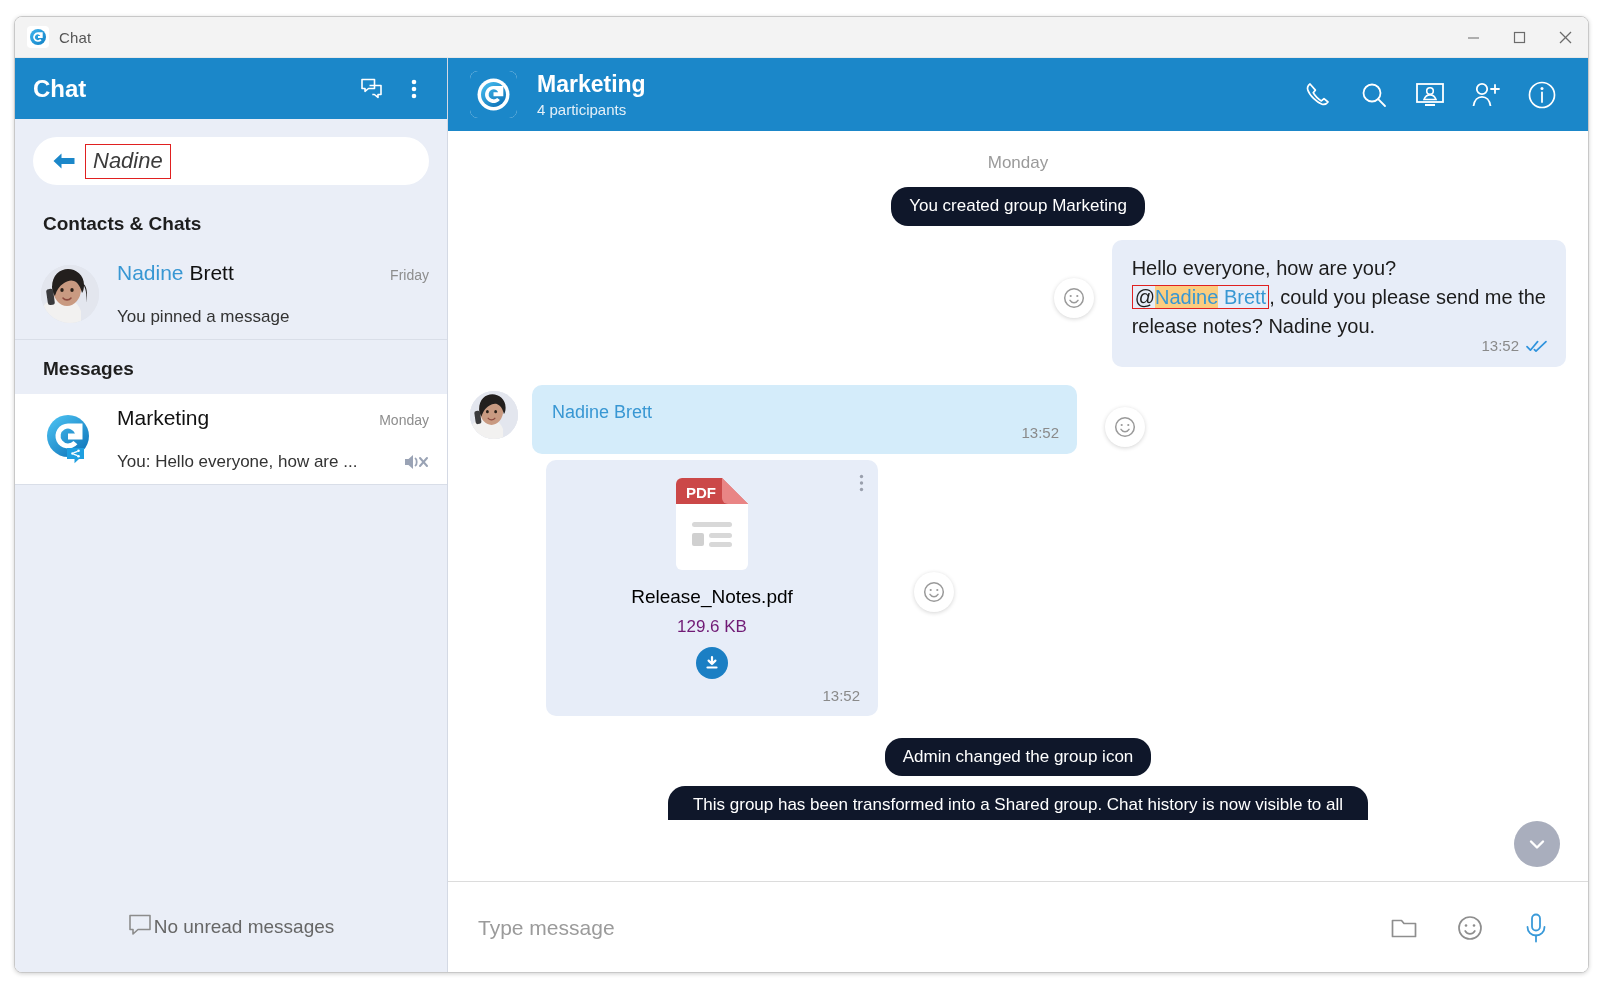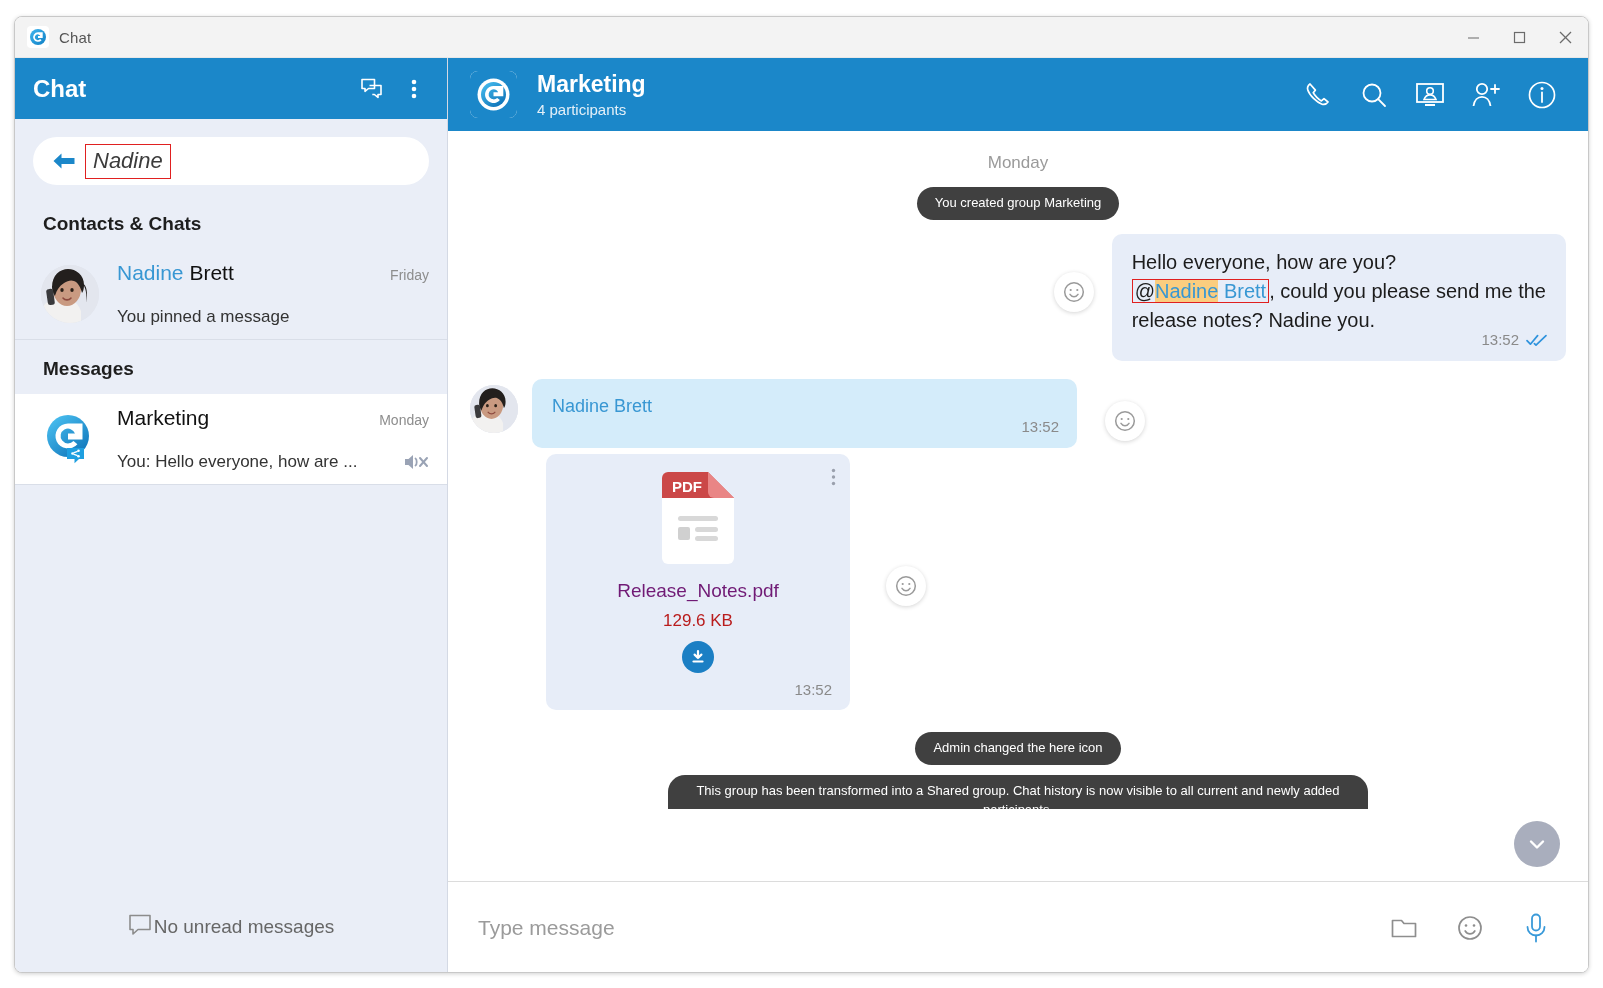--- a/index.html
+++ b/index.html
@@ -241,25 +241,25 @@
 
   .day-sep {
     text-align: center;
     color: #9a9a9a;
     font-size: 17px;
     margin-bottom: 14px;
   }
 
   .sys-row { display: flex; justify-content: center; margin: 10px 0; }
   .sys-bubble {
-    background: #404040;
+    background: #0f172a;
     color: #ffffff;
     border-radius: 17px;
     padding: 7px 18px;
-    font-size: 13px;
+    font-size: 17px;
     max-width: 720px;
     text-align: center;
     line-height: 1.45;
   }
 
   .msg-row { display: flex; align-items: flex-start; padding: 0 22px; }
   .msg-row.out { justify-content: flex-end; }
   .msg-row.in  { justify-content: flex-start; }
 
   .react-btn {
@@ -321,41 +321,41 @@
     overflow: hidden;
     background: #dfe3ec;
     flex: 0 0 auto;
     margin-top: 6px;
   }
 
   
   .file-card {
     background: #e7edf8;
     border-radius: 10px;
-    width: 304px;
+    width: 332px;
     padding: 18px 0 12px 0;
     position: relative;
     display: flex;
     flex-direction: column;
     align-items: center;
   }
   .file-kebab {
     position: absolute;
     right: 14px; top: 14px;
     color: #9aa0ad;
     display: flex;
   }
   .file-name {
     font-size: 19px;
-    color: #701a75;
+    color: #000000;
     margin-top: 12px;
   }
   .file-size {
     font-size: 17px;
-    color: #b91c1c;
+    color: #701a75;
     margin-top: 9px;
   }
   .dl-btn {
     margin-top: 10px;
     width: 32px; height: 32px;
     border-radius: 50%;
     background: #1b7fc4;
     display: flex; align-items: center; justify-content: center;
   }
   .file-time {
@@ -723,21 +723,21 @@
             <svg width="24" height="24" viewBox="0 0 24 24">
               <circle cx="12" cy="12" r="9.3" fill="none" stroke="currentColor" stroke-width="1.5"></circle>
               <circle cx="8.7" cy="10" r="1.1" fill="currentColor"></circle>
               <circle cx="15.3" cy="10" r="1.1" fill="currentColor"></circle>
               <path d="M8 14.3c1.1 1.7 2.4 2.4 4 2.4s2.9-.7 4-2.4" fill="none" stroke="currentColor" stroke-width="1.5" stroke-linecap="round"></path>
             </svg>
           </div>
         </div>
 
         <div class="sys-row" style="margin-top:22px;">
-          <div class="sys-bubble">Admin changed the here icon</div>
+          <div class="sys-bubble">Admin changed the group icon</div>
         </div>
 
         <div class="sys-row clip-row" style="margin-top:10px;height:34px;align-items:flex-start;">
           <div class="sys-bubble" style="max-width:700px;">This group has been transformed into a Shared group. Chat history is now visible to all current and newly added participants.</div>
         </div>
 
         <div class="scroll-down">
           <svg width="24" height="24" viewBox="0 0 24 24">
             <path d="M6 9.5l6 6 6-6" fill="none" stroke="currentColor" stroke-width="2.4" stroke-linecap="round" stroke-linejoin="round"></path>
           </svg>

